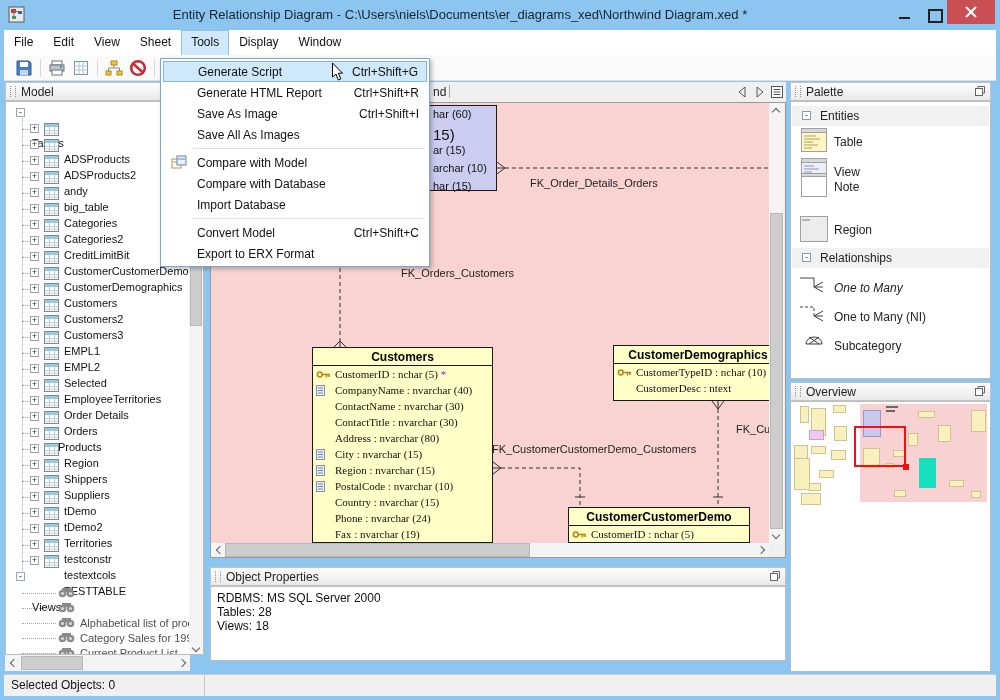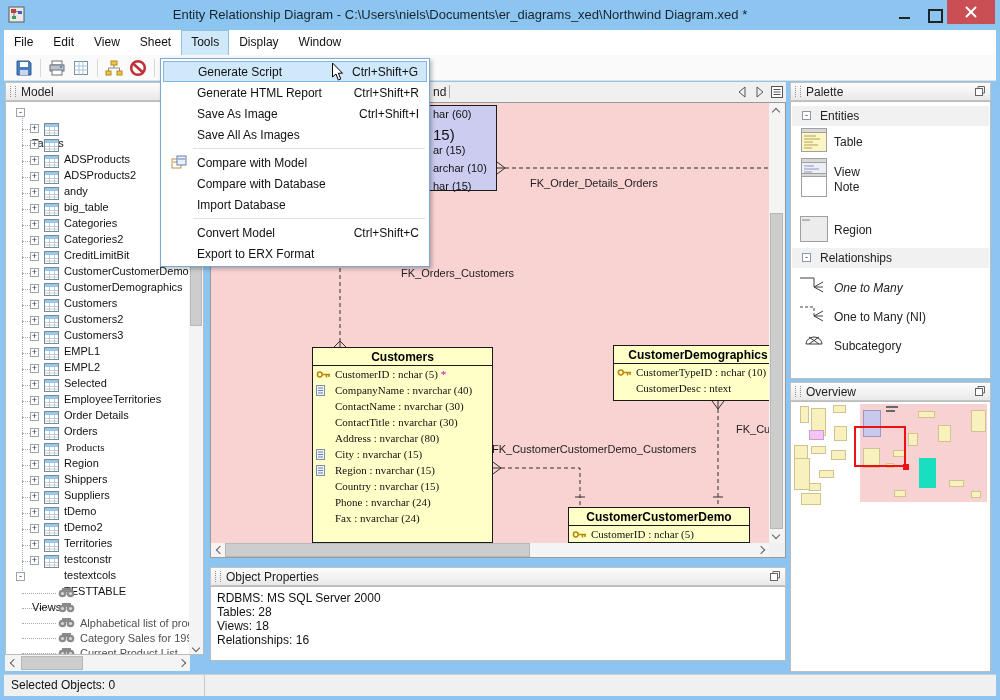--- a/index.html
+++ b/index.html
@@ -480,21 +480,21 @@
           <span class="tree-ic" style="left: 38px;"><svg width="15" height="13">
               <rect x="0.5" y="0.5" width="14" height="12" fill="#fff" stroke="#7a8a9a"></rect>
               <rect x="1" y="1" width="13" height="3" fill="#9cc8e8"></rect>
               <g stroke="#c0ccd8">
                 <line x1="1" y1="7.5" x2="14" y2="7.5"></line>
                 <line x1="1" y1="10" x2="14" y2="10"></line>
                 <line x1="5.5" y1="4" x2="5.5" y2="12"></line>
                 <line x1="10.5" y1="4" x2="10.5" y2="12"></line>
               </g>
             </svg></span>
-          <span class="lbl" style="left: 60px; font-family: Liberation Serif, serif;">Products</span>
+          <span class="lbl" style="left: 52px;">Products</span>
         </div>
         <div class="tree-row" style="top: 323px;">
           <span class="stub" style="left: 16px; width: 8px;"></span>
           <span class="tree-toggle" style="left: 24px;">+</span>
           <span class="tree-ic" style="left: 38px;"><svg width="15" height="13">
               <rect x="0.5" y="0.5" width="14" height="12" fill="#fff" stroke="#7a8a9a"></rect>
               <rect x="1" y="1" width="13" height="3" fill="#9cc8e8"></rect>
               <g stroke="#c0ccd8">
                 <line x1="1" y1="7.5" x2="14" y2="7.5"></line>
                 <line x1="1" y1="10" x2="14" y2="10"></line>
@@ -799,27 +799,38 @@
                 <rect x="0.5" y="0.5" width="8" height="10" fill="#eef3f8" stroke="#8090a0"></rect>
                 <g stroke="#6080c0">
                   <line x1="2" y1="3" x2="7" y2="3"></line>
                   <line x1="2" y1="5.5" x2="7" y2="5.5"></line>
                   <line x1="2" y1="8" x2="7" y2="8"></line>
                 </g>
               </svg></span>
             <span class="txt">Region : nvarchar (15)</span>
           </div>
           <div class="ent-row">
+            <span class="ric"><svg width="9" height="11">
+                <rect x="0.5" y="0.5" width="8" height="10" fill="#eef3f8" stroke="#8090a0"></rect>
+                <g stroke="#6080c0">
+                  <line x1="2" y1="3" x2="7" y2="3"></line>
+                  <line x1="2" y1="5.5" x2="7" y2="5.5"></line>
+                  <line x1="2" y1="8" x2="7" y2="8"></line>
+                </g>
+              </svg></span>
+            <span class="txt">PostalCode : nvarchar (10)</span>
+          </div>
+          <div class="ent-row">
             <span class="txt">Country : nvarchar (15)</span>
           </div>
           <div class="ent-row">
             <span class="txt">Phone : nvarchar (24)</span>
           </div>
           <div class="ent-row">
-            <span class="txt">Fax : nvarchar (24)</span>
+            <span class="txt">Fax : nvarchar (19)</span>
           </div>
         </div>
     </div>
 
     <div class="ent" style="left:402px;top:242px;width:170px;height:56px;">
       <div class="ent-title">CustomerDemographics</div>
       <div id="cd-rows">
           <div class="ent-row">
             <span class="ric"><svg width="15" height="9">
                 <g stroke="#b8860b" stroke-width="1.5" fill="none">
@@ -885,21 +896,20 @@
     <span class="float-ic"><svg width="10" height="10">
           <rect x="0.5" y="2.5" width="7" height="7" fill="#fff" stroke="#666"></rect>
           <path d="M3 2.5 V0.5 H9.5 V7 H7.8" fill="none" stroke="#666"></path>
         </svg></span>
   </div>
   <div class="abs panel-body" id="op-body">
     <div id="op-lines">
         <div class="op-line">RDBMS: MS SQL Server 2000</div>
         <div class="op-line">Tables: 28</div>
         <div class="op-line">Views: 18</div>
-        <div class="op-line">Relationships: 16</div>
       </div>
   </div>
 
   <div class="abs panel-header" id="palette-header">
     <span class="grip"></span>
     <span>Palette</span>
     <span class="float-ic"><svg width="10" height="10">
           <rect x="0.5" y="2.5" width="7" height="7" fill="#fff" stroke="#666"></rect>
           <path d="M3 2.5 V0.5 H9.5 V7 H7.8" fill="none" stroke="#666"></path>
         </svg></span>

